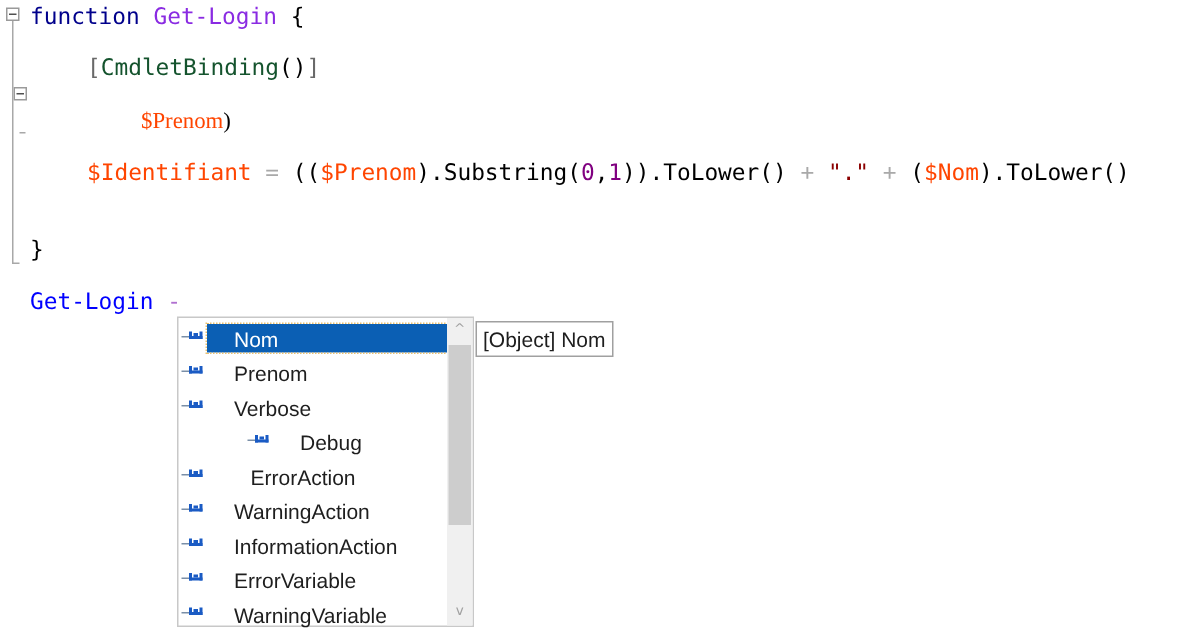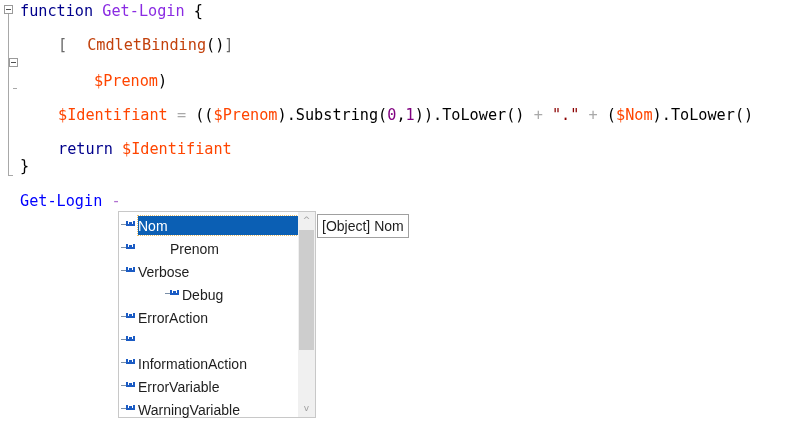--- a/index.html
+++ b/index.html
@@ -42,21 +42,21 @@
   .code-line {
     position: absolute;
     white-space: pre;
     font-size: 15.2px;
     line-height: 18px;
     color: #000000;
     letter-spacing: 0px;
   }
   .kw { color: #00008b; }
   .fn { color: #8a2be2; }
-  .attr { color: #c2410c; margin-left: 20px; }
+  .attr { color: #14532d; }
   .brk { color: #696969; }
   .var { color: #ff4500; }
   .num { color: #800080; }
   .str { color: #8b0000; }
   .op { color: #a9a9a9; }
   .txt { color: #000000; }
   .cmd { color: #0000ff; }
 
   
   .completion {
@@ -79,21 +79,21 @@
     align-items: center;
     font-size: 14px;
     color: #1e1e1e;
   }
   .completion-item.selected .item-label {
     background: #0b5fb4;
     color: #ffffff;
     outline: 1px dotted #e8c070;
   }
   .item-label {
-    padding: 1px 2px 2px 0;
+    padding: 1px 2px 2px 18px;
     height: 19px;
     line-height: 19px;
     box-sizing: border-box;
     flex: 1;
   }
   .completion-item.selected .item-label { flex: 1; }
   .param-icon {
     width: 18px;
     height: 22px;
     position: relative;
@@ -172,72 +172,72 @@
   <div class="gutter-line" style="left:8px; top:14px; width:1px; height:162px;"></div>
   <div class="gutter-line" style="left:8px; top:175px; width:5px; height:1px;"></div>
   <div class="fold-box" style="left:9px; top:58px;"></div>
   <div class="gutter-line" style="left:13px; top:88px; width:4px; height:1px;"></div>
 
   <div class="code-line" style="left:20px; top:2px;"><span class="kw">function</span> <span class="fn">Get-Login</span> <span class="txt">{</span></div>
 
   <div class="code-line" style="left:58px; top:36px;"><span class="brk">[</span><span class="attr">CmdletBinding</span><span class="txt">()</span><span class="brk">]</span></div>
 
 
-  <div class="code-line" style="left:94px; top:72px;"><span class="var">$Prenom</span><span class="txt">)</span></div>
+  <div class="code-line" style="left:94px; top:72px;font-family:Liberation Serif, serif;"><span class="var">$Prenom</span><span class="txt">)</span></div>
 
   <div class="code-line" style="left:58px; top:106px;"><span class="var">$Identifiant</span> <span class="op">=</span> <span class="txt">((</span><span class="var">$Prenom</span><span class="txt">).</span><span class="txt">Substring</span><span class="txt">(</span><span class="num">0</span><span class="txt">,</span><span class="num">1</span><span class="txt">)).</span><span class="txt">ToLower</span><span class="txt">()</span> <span class="op">+</span> <span class="str">"."</span> <span class="op">+</span> <span class="txt">(</span><span class="var">$Nom</span><span class="txt">).</span><span class="txt">ToLower</span><span class="txt">()</span></div>
 
-  <div class="code-line" style="left:58px; top:140px;"><span class="kw">return</span> <span class="var">$Identifiant</span></div>
 
   <div class="code-line" style="left:20px; top:157px;"><span class="txt">}</span></div>
 
   <div class="code-line" style="left:20px; top:192px;"><span class="cmd">Get-Login</span> <span class="fn" style="color:#b070d0;">-</span></div>
 </div>
 
 <div class="completion">
   <div class="completion-item selected" style="top:2px;">
     <span class="param-icon">
         <span class="dash"></span>
         <span class="bracket"></span>
       </span>
     <span class="item-label">Nom</span>
   </div>
-  <div class="completion-item" style="top:25px;gap:32px;">
+  <div class="completion-item" style="top:25px;">
     <span class="param-icon">
         <span class="dash"></span>
         <span class="bracket"></span>
       </span>
     <span class="item-label">Prenom</span>
   </div>
   <div class="completion-item" style="top:48px;">
     <span class="param-icon">
         <span class="dash"></span>
         <span class="bracket"></span>
       </span>
     <span class="item-label">Verbose</span>
   </div>
   <div class="completion-item" style="top:71px;margin-left:44px;">
     <span class="param-icon">
         <span class="dash"></span>
         <span class="bracket"></span>
       </span>
     <span class="item-label">Debug</span>
   </div>
-  <div class="completion-item" style="top:94px;">
+  <div class="completion-item" style="top:94px;gap:11px;">
     <span class="param-icon">
         <span class="dash"></span>
         <span class="bracket"></span>
       </span>
     <span class="item-label">ErrorAction</span>
   </div>
   <div class="completion-item" style="top:117px;">
     <span class="param-icon">
         <span class="dash"></span>
         <span class="bracket"></span>
       </span>
+    <span class="item-label">WarningAction</span>
   </div>
   <div class="completion-item" style="top:140px;">
     <span class="param-icon">
         <span class="dash"></span>
         <span class="bracket"></span>
       </span>
     <span class="item-label">InformationAction</span>
   </div>
   <div class="completion-item" style="top:163px;">
     <span class="param-icon">

